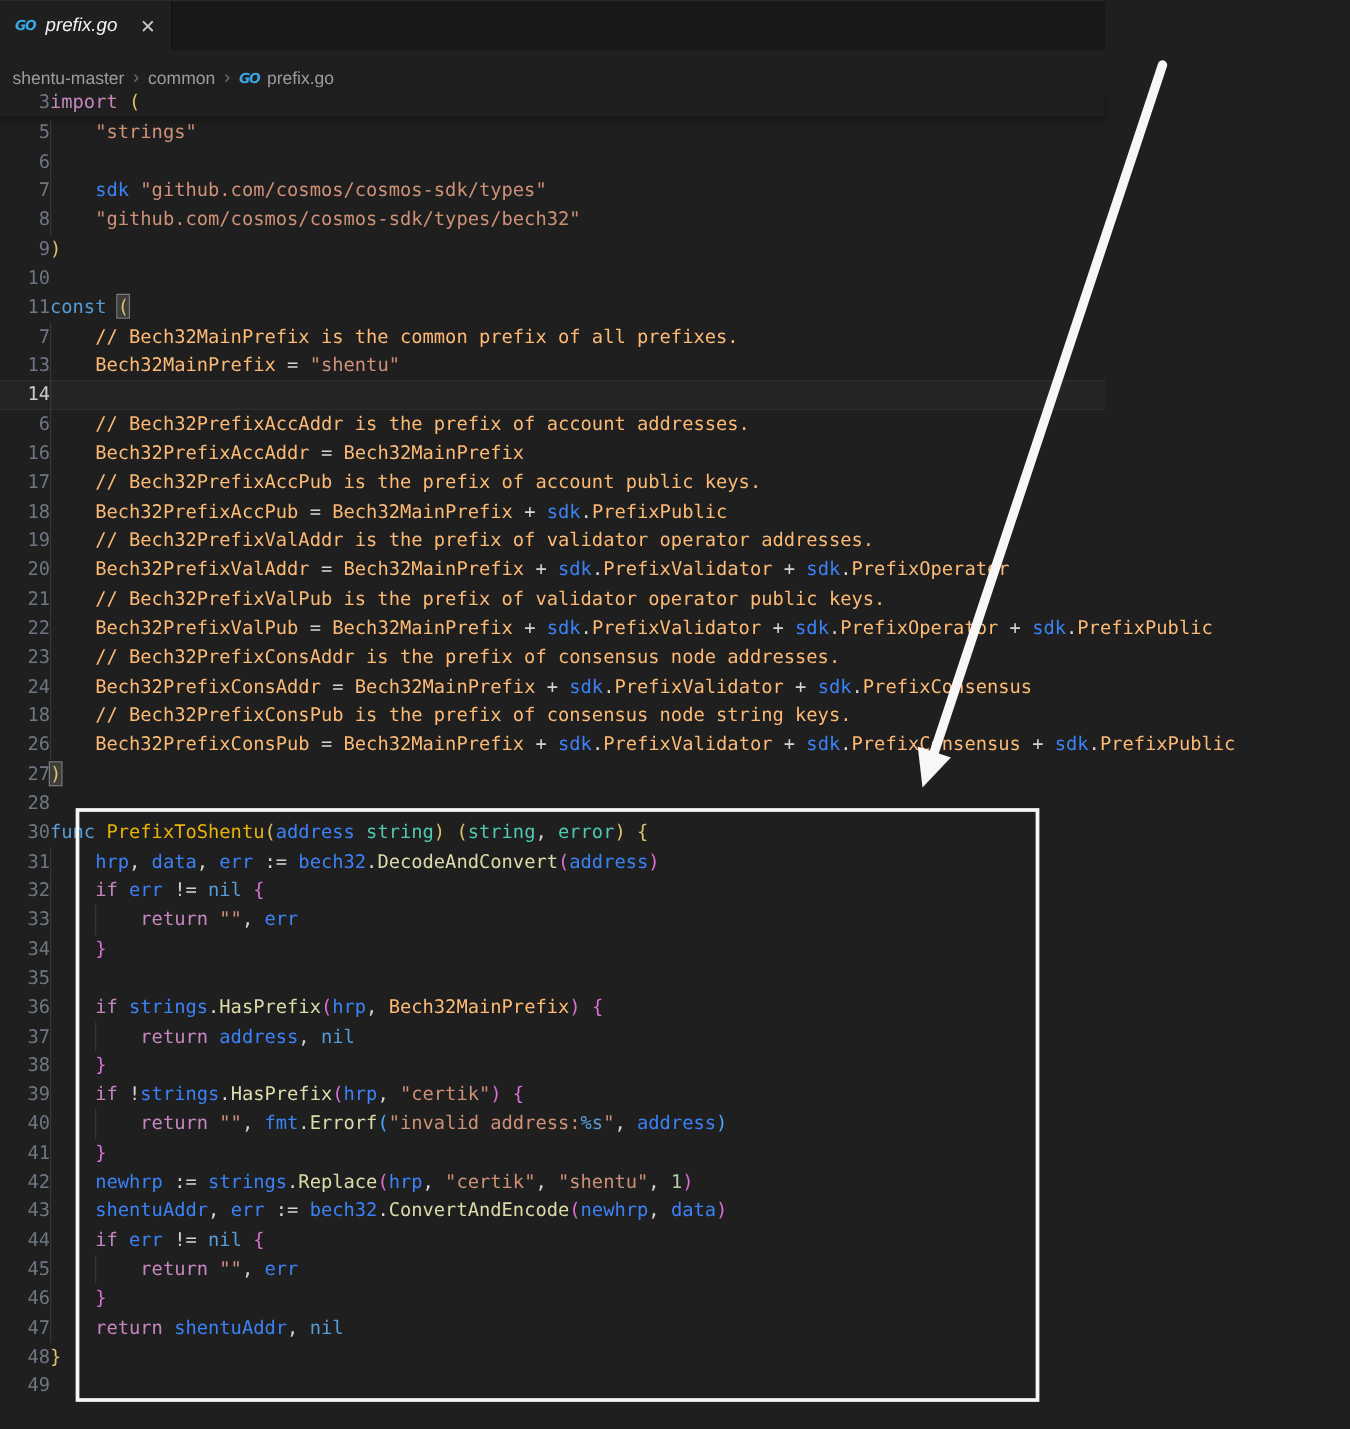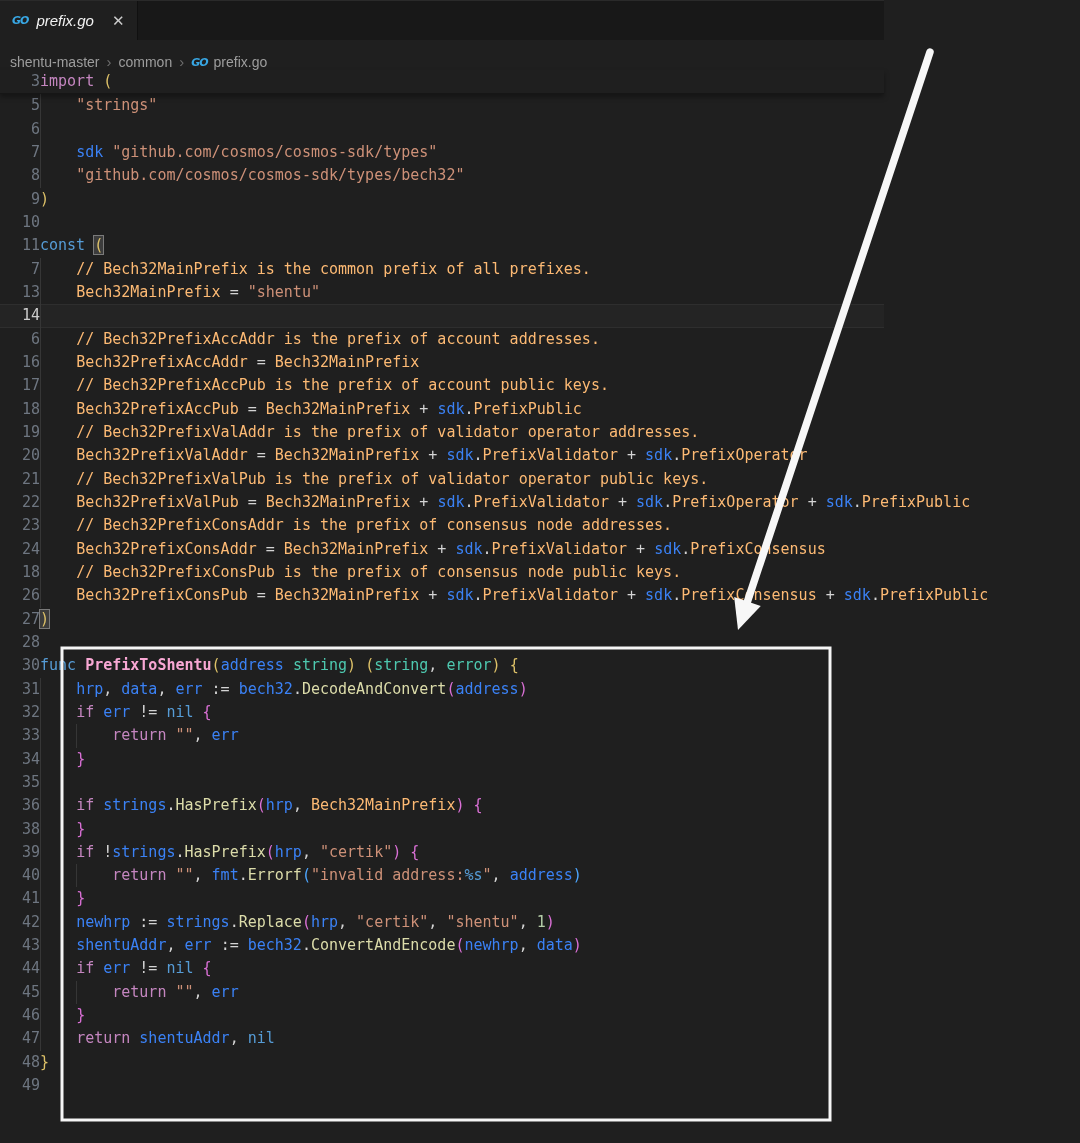--- a/index.html
+++ b/index.html
@@ -23,21 +23,21 @@
   .row.sticky{position:relative;z-index:2;background:#1f1f1f;border-bottom:1px solid #161616;box-shadow:0 3px 5px rgba(0,0,0,.35);}
   .row.hl{background:#242424;box-shadow:inset 0 1px 0 #2e2e2e, inset 0 -1px 0 #2e2e2e;}
   .ln{flex:none;width:40px;text-align:right;color:#6e7681;user-select:none;}
   .row.hl .ln{color:#cccccc;}
   .code{flex:1;position:relative;white-space:pre;}
   .gd{position:absolute;top:0;bottom:0;width:1px;background:#363636;}
   .tk{white-space:pre;}
 
   
   .pl{color:#d4d4d4}.kw{color:#C586C0}.st{color:#569CD6}.ty{color:#4EC9B0}
-  .fn{color:#DCDCAA}.fnd{color:#f9a8d4;font-weight:bold}
+  .fn{color:#DCDCAA}.fnd{color:#eab308;font-weight:normal}
   .v{color:#3b82f6}.cn{color:#fdba74}.s{color:#CE9178}.fs{color:#569CD6}
   .cm{color:#fdba74}.op{color:#d4d4d4}.num{color:#B5CEA8}
   .b1{color:#DDC168}.b2{color:#DA70D6}.b3{color:#4DA6FF}
   .bm{outline:1px solid #7a7a7a;background:#3c3c3c;}
 
   
   .overlay{position:absolute;left:0;top:0;width:1080px;height:1143px;pointer-events:none;z-index:6;}
 </style>
 </head>
 <body>
@@ -81,31 +81,32 @@
         <div class="row"><span class="ln">6</span><span class="code"><span class="gd" style="left: 0px;"></span><span class="tk pl">    </span><span class="tk cm">// Bech32PrefixAccAddr is the prefix of account addresses.</span></span></div>
         <div class="row"><span class="ln">16</span><span class="code"><span class="gd" style="left: 0px;"></span><span class="tk pl">    </span><span class="tk cn">Bech32PrefixAccAddr</span><span class="tk op"> = </span><span class="tk cn">Bech32MainPrefix</span></span></div>
         <div class="row"><span class="ln">17</span><span class="code"><span class="gd" style="left: 0px;"></span><span class="tk pl">    </span><span class="tk cm">// Bech32PrefixAccPub is the prefix of account public keys.</span></span></div>
         <div class="row"><span class="ln">18</span><span class="code"><span class="gd" style="left: 0px;"></span><span class="tk pl">    </span><span class="tk cn">Bech32PrefixAccPub</span><span class="tk op"> = </span><span class="tk cn">Bech32MainPrefix</span><span class="tk op"> + </span><span class="tk v">sdk</span><span class="tk op">.</span><span class="tk cn">PrefixPublic</span></span></div>
         <div class="row"><span class="ln">19</span><span class="code"><span class="gd" style="left: 0px;"></span><span class="tk pl">    </span><span class="tk cm">// Bech32PrefixValAddr is the prefix of validator operator addresses.</span></span></div>
         <div class="row"><span class="ln">20</span><span class="code"><span class="gd" style="left: 0px;"></span><span class="tk pl">    </span><span class="tk cn">Bech32PrefixValAddr</span><span class="tk op"> = </span><span class="tk cn">Bech32MainPrefix</span><span class="tk op"> + </span><span class="tk v">sdk</span><span class="tk op">.</span><span class="tk cn">PrefixValidator</span><span class="tk op"> + </span><span class="tk v">sdk</span><span class="tk op">.</span><span class="tk cn">PrefixOperator</span></span></div>
         <div class="row"><span class="ln">21</span><span class="code"><span class="gd" style="left: 0px;"></span><span class="tk pl">    </span><span class="tk cm">// Bech32PrefixValPub is the prefix of validator operator public keys.</span></span></div>
         <div class="row"><span class="ln">22</span><span class="code"><span class="gd" style="left: 0px;"></span><span class="tk pl">    </span><span class="tk cn">Bech32PrefixValPub</span><span class="tk op"> = </span><span class="tk cn">Bech32MainPrefix</span><span class="tk op"> + </span><span class="tk v">sdk</span><span class="tk op">.</span><span class="tk cn">PrefixValidator</span><span class="tk op"> + </span><span class="tk v">sdk</span><span class="tk op">.</span><span class="tk cn">PrefixOperator</span><span class="tk op"> + </span><span class="tk v">sdk</span><span class="tk op">.</span><span class="tk cn">PrefixPublic</span></span></div>
         <div class="row"><span class="ln">23</span><span class="code"><span class="gd" style="left: 0px;"></span><span class="tk pl">    </span><span class="tk cm">// Bech32PrefixConsAddr is the prefix of consensus node addresses.</span></span></div>
         <div class="row"><span class="ln">24</span><span class="code"><span class="gd" style="left: 0px;"></span><span class="tk pl">    </span><span class="tk cn">Bech32PrefixConsAddr</span><span class="tk op"> = </span><span class="tk cn">Bech32MainPrefix</span><span class="tk op"> + </span><span class="tk v">sdk</span><span class="tk op">.</span><span class="tk cn">PrefixValidator</span><span class="tk op"> + </span><span class="tk v">sdk</span><span class="tk op">.</span><span class="tk cn">PrefixConsensus</span></span></div>
-        <div class="row"><span class="ln">18</span><span class="code"><span class="gd" style="left: 0px;"></span><span class="tk pl">    </span><span class="tk cm">// Bech32PrefixConsPub is the prefix of consensus node public keys.</span></span></div>
+        <div class="row"><span class="ln">18</span><span class="code"><span class="gd" style="left: 0px;"></span><span class="tk pl">    </span><span class="tk cm">// Bech32PrefixConsPub is the prefix of consensus node string keys.</span></span></div>
         <div class="row"><span class="ln">26</span><span class="code"><span class="gd" style="left: 0px;"></span><span class="tk pl">    </span><span class="tk cn">Bech32PrefixConsPub</span><span class="tk op"> = </span><span class="tk cn">Bech32MainPrefix</span><span class="tk op"> + </span><span class="tk v">sdk</span><span class="tk op">.</span><span class="tk cn">PrefixValidator</span><span class="tk op"> + </span><span class="tk v">sdk</span><span class="tk op">.</span><span class="tk cn">PrefixConsensus</span><span class="tk op"> + </span><span class="tk v">sdk</span><span class="tk op">.</span><span class="tk cn">PrefixPublic</span></span></div>
         <div class="row"><span class="ln">27</span><span class="code"><span class="tk b1 bm">)</span></span></div>
         <div class="row"><span class="ln">28</span><span class="code"></span></div>
         <div class="row"><span class="ln">30</span><span class="code"><span class="tk st">func</span><span class="tk pl"> </span><span class="tk fnd">PrefixToShentu</span><span class="tk b1">(</span><span class="tk v">address</span><span class="tk pl"> </span><span class="tk ty">string</span><span class="tk b1">)</span><span class="tk pl"> </span><span class="tk b1">(</span><span class="tk ty">string</span><span class="tk op">,</span><span class="tk pl"> </span><span class="tk ty">error</span><span class="tk b1">)</span><span class="tk pl"> </span><span class="tk b1">{</span></span></div>
         <div class="row"><span class="ln">31</span><span class="code"><span class="gd" style="left: 0px;"></span><span class="tk pl">    </span><span class="tk v">hrp</span><span class="tk op">,</span><span class="tk pl"> </span><span class="tk v">data</span><span class="tk op">,</span><span class="tk pl"> </span><span class="tk v">err</span><span class="tk pl"> </span><span class="tk op">:=</span><span class="tk pl"> </span><span class="tk v">bech32</span><span class="tk op">.</span><span class="tk fn">DecodeAndConvert</span><span class="tk b2">(</span><span class="tk v">address</span><span class="tk b2">)</span></span></div>
         <div class="row"><span class="ln">32</span><span class="code"><span class="gd" style="left: 0px;"></span><span class="tk pl">    </span><span class="tk kw">if</span><span class="tk pl"> </span><span class="tk v">err</span><span class="tk pl"> </span><span class="tk op">!=</span><span class="tk pl"> </span><span class="tk st">nil</span><span class="tk pl"> </span><span class="tk b2">{</span></span></div>
         <div class="row"><span class="ln">33</span><span class="code"><span class="gd" style="left: 0px;"></span><span class="gd" style="left: 36px;"></span><span class="tk pl">        </span><span class="tk kw">return</span><span class="tk pl"> </span><span class="tk s">""</span><span class="tk op">,</span><span class="tk pl"> </span><span class="tk v">err</span></span></div>
         <div class="row"><span class="ln">34</span><span class="code"><span class="gd" style="left: 0px;"></span><span class="tk pl">    </span><span class="tk b2">}</span></span></div>
         <div class="row"><span class="ln">35</span><span class="code"><span class="gd" style="left: 0px;"></span></span></div>
         <div class="row"><span class="ln">36</span><span class="code"><span class="gd" style="left: 0px;"></span><span class="tk pl">    </span><span class="tk kw">if</span><span class="tk pl"> </span><span class="tk v">strings</span><span class="tk op">.</span><span class="tk fn">HasPrefix</span><span class="tk b2">(</span><span class="tk v">hrp</span><span class="tk op">,</span><span class="tk pl"> </span><span class="tk cn">Bech32MainPrefix</span><span class="tk b2">)</span><span class="tk pl"> </span><span class="tk b2">{</span></span></div>
+        <div class="row"><span class="ln">37</span><span class="code"><span class="gd" style="left: 0px;"></span><span class="gd" style="left: 36px;"></span><span class="tk pl">        </span><span class="tk kw">return</span><span class="tk pl"> </span><span class="tk v">address</span><span class="tk op">,</span><span class="tk pl"> </span><span class="tk st">nil</span></span></div>
         <div class="row"><span class="ln">38</span><span class="code"><span class="gd" style="left: 0px;"></span><span class="tk pl">    </span><span class="tk b2">}</span></span></div>
         <div class="row"><span class="ln">39</span><span class="code"><span class="gd" style="left: 0px;"></span><span class="tk pl">    </span><span class="tk kw">if</span><span class="tk pl"> </span><span class="tk op">!</span><span class="tk v">strings</span><span class="tk op">.</span><span class="tk fn">HasPrefix</span><span class="tk b2">(</span><span class="tk v">hrp</span><span class="tk op">,</span><span class="tk pl"> </span><span class="tk s">"certik"</span><span class="tk b2">)</span><span class="tk pl"> </span><span class="tk b2">{</span></span></div>
         <div class="row"><span class="ln">40</span><span class="code"><span class="gd" style="left: 0px;"></span><span class="gd" style="left: 36px;"></span><span class="tk pl">        </span><span class="tk kw">return</span><span class="tk pl"> </span><span class="tk s">""</span><span class="tk op">,</span><span class="tk pl"> </span><span class="tk v">fmt</span><span class="tk op">.</span><span class="tk fn">Errorf</span><span class="tk b3">(</span><span class="tk s">"invalid address:</span><span class="tk fs">%s</span><span class="tk s">"</span><span class="tk op">,</span><span class="tk pl"> </span><span class="tk v">address</span><span class="tk b3">)</span></span></div>
         <div class="row"><span class="ln">41</span><span class="code"><span class="gd" style="left: 0px;"></span><span class="tk pl">    </span><span class="tk b2">}</span></span></div>
         <div class="row"><span class="ln">42</span><span class="code"><span class="gd" style="left: 0px;"></span><span class="tk pl">    </span><span class="tk v">newhrp</span><span class="tk pl"> </span><span class="tk op">:=</span><span class="tk pl"> </span><span class="tk v">strings</span><span class="tk op">.</span><span class="tk fn">Replace</span><span class="tk b2">(</span><span class="tk v">hrp</span><span class="tk op">,</span><span class="tk pl"> </span><span class="tk s">"certik"</span><span class="tk op">,</span><span class="tk pl"> </span><span class="tk s">"shentu"</span><span class="tk op">,</span><span class="tk pl"> </span><span class="tk num">1</span><span class="tk b2">)</span></span></div>
         <div class="row"><span class="ln">43</span><span class="code"><span class="gd" style="left: 0px;"></span><span class="tk pl">    </span><span class="tk v">shentuAddr</span><span class="tk op">,</span><span class="tk pl"> </span><span class="tk v">err</span><span class="tk pl"> </span><span class="tk op">:=</span><span class="tk pl"> </span><span class="tk v">bech32</span><span class="tk op">.</span><span class="tk fn">ConvertAndEncode</span><span class="tk b2">(</span><span class="tk v">newhrp</span><span class="tk op">,</span><span class="tk pl"> </span><span class="tk v">data</span><span class="tk b2">)</span></span></div>
         <div class="row"><span class="ln">44</span><span class="code"><span class="gd" style="left: 0px;"></span><span class="tk pl">    </span><span class="tk kw">if</span><span class="tk pl"> </span><span class="tk v">err</span><span class="tk pl"> </span><span class="tk op">!=</span><span class="tk pl"> </span><span class="tk st">nil</span><span class="tk pl"> </span><span class="tk b2">{</span></span></div>
         <div class="row"><span class="ln">45</span><span class="code"><span class="gd" style="left: 0px;"></span><span class="gd" style="left: 36px;"></span><span class="tk pl">        </span><span class="tk kw">return</span><span class="tk pl"> </span><span class="tk s">""</span><span class="tk op">,</span><span class="tk pl"> </span><span class="tk v">err</span></span></div>
         <div class="row"><span class="ln">46</span><span class="code"><span class="gd" style="left: 0px;"></span><span class="tk pl">    </span><span class="tk b2">}</span></span></div>
         <div class="row"><span class="ln">47</span><span class="code"><span class="gd" style="left: 0px;"></span><span class="tk pl">    </span><span class="tk kw">return</span><span class="tk pl"> </span><span class="tk v">shentuAddr</span><span class="tk op">,</span><span class="tk pl"> </span><span class="tk st">nil</span></span></div>

